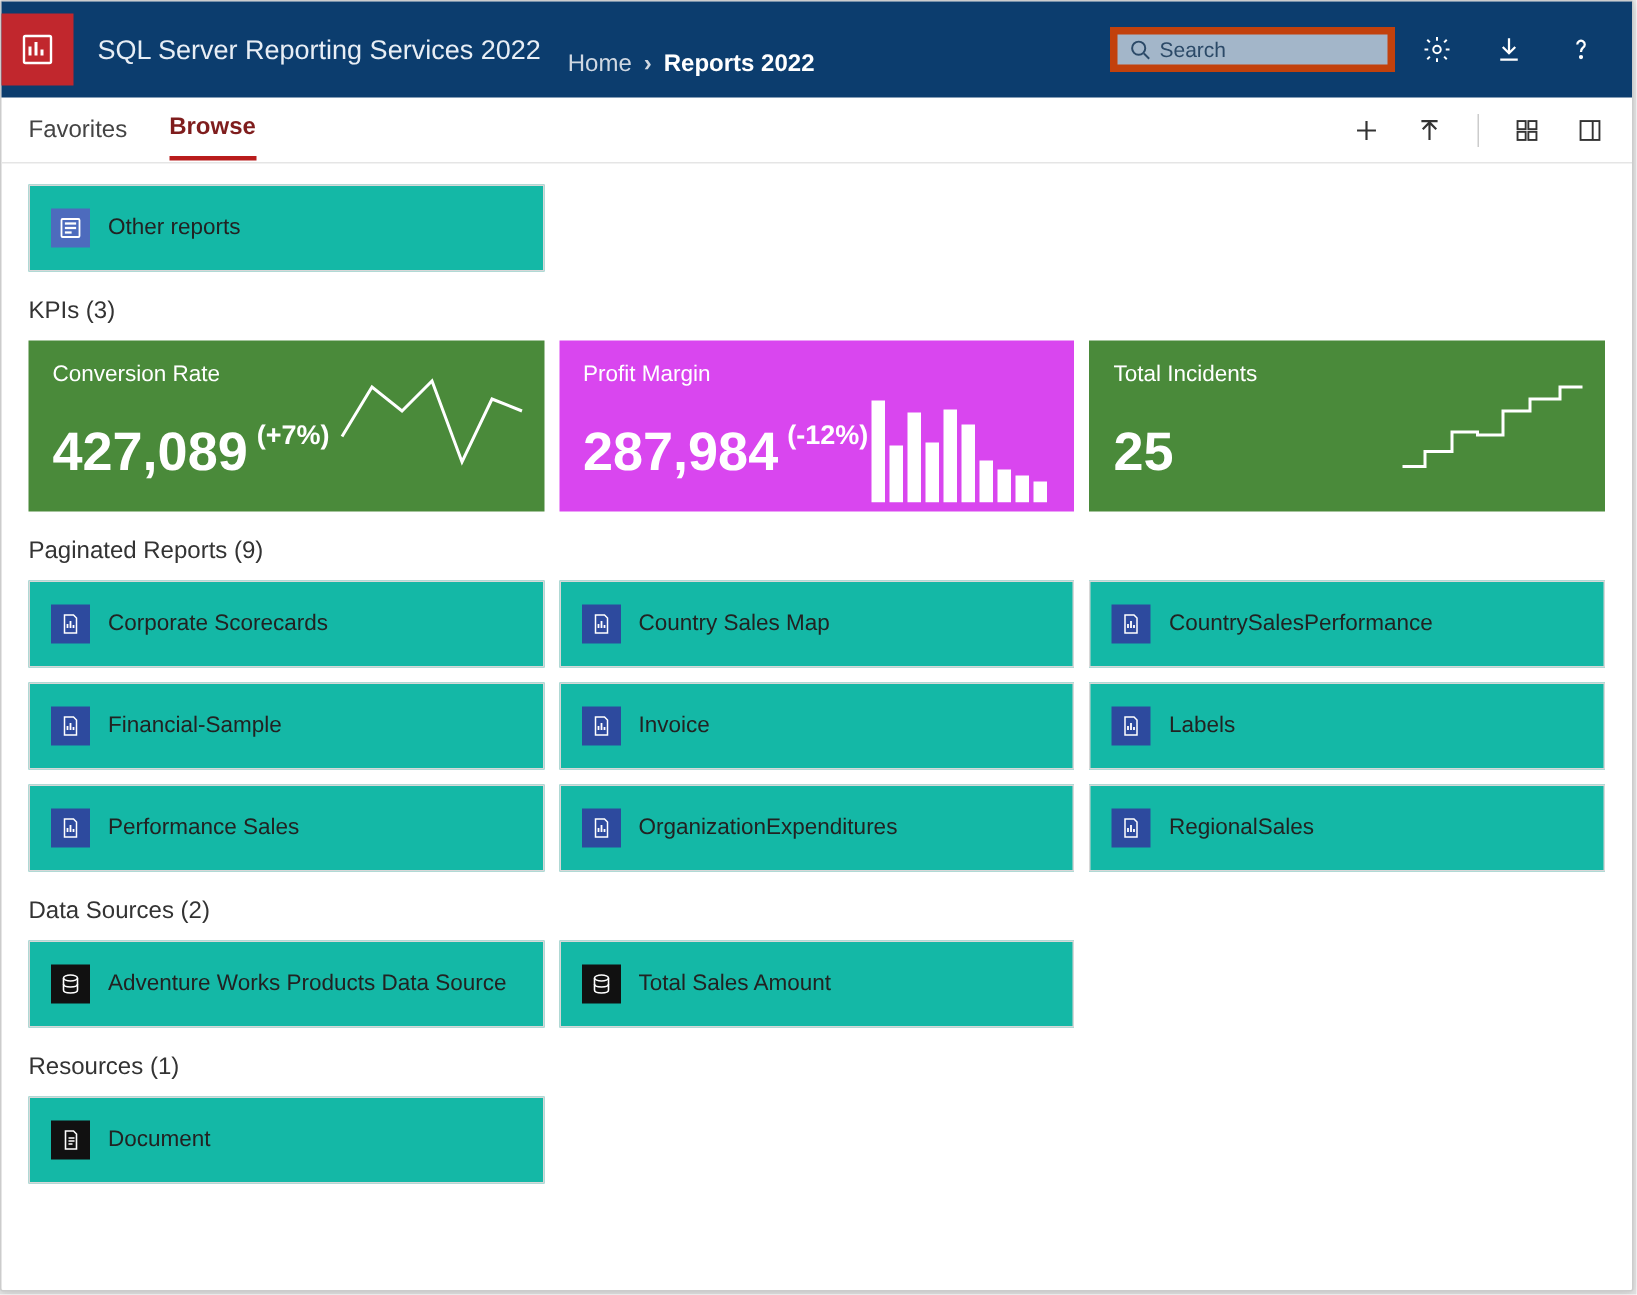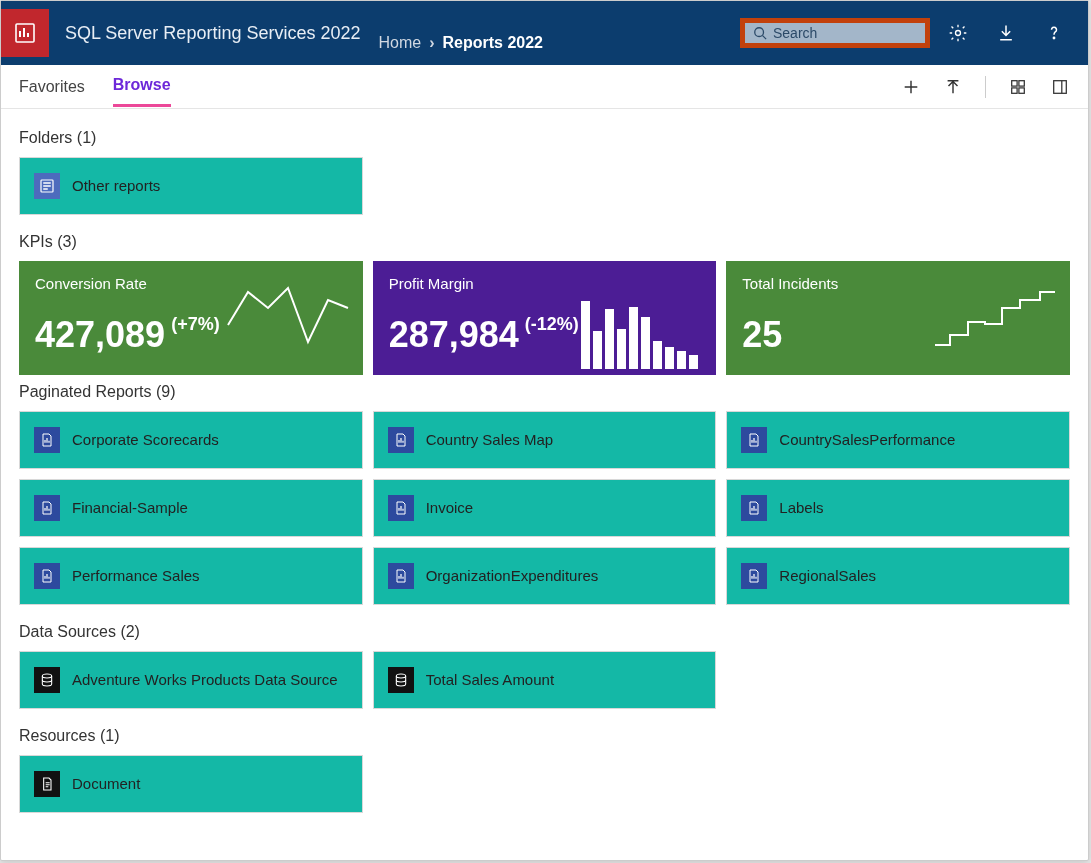--- a/index.html
+++ b/index.html
@@ -95,22 +95,22 @@
     }
     .tab {
       font-size: 16px;
       color: #444;
       padding: 10px 0;
       margin-right: 28px;
       cursor: pointer;
     }
     .tab.active {
       font-weight: 700;
-      color: #6d28d9;
-      border-bottom: 3px solid #ec4899;
+      color: #7f1d1d;
+      border-bottom: 3px solid #b91c1c;
     }
     .tab-spacer { flex: 1; }
     .toolbar-icons { display: flex; align-items: center; gap: 22px; }
     .toolbar-icon { cursor: pointer; display:flex; align-items:center; justify-content:center; width:20px; height:20px; }
     .toolbar-divider { width: 1px; height: 22px; background: #ccc; }
     
     .content {
       padding: 14px 18px;
       overflow: auto;
     }
@@ -146,32 +146,32 @@
     }
     .card-icon.folder { background: #4d6bbd; }
     .card-icon.report { background: #2d4a9e; }
     .card-icon.dark { background: #111; }
     .card-label { font-size: 15px; color: #222; line-height: 1.3; }
     
     .kpi-grid {
       display: grid;
       grid-template-columns: repeat(3, 1fr);
       gap: 10px;
-      margin-bottom: 8px;
+      margin-bottom: 18px;
     }
     .kpi {
       height: 114px;
       color: #fff;
       padding: 14px 16px;
       position: relative;
       cursor: pointer;
       overflow: hidden;
     }
     .kpi.green { background: #4a8a3a; }
-    .kpi.red { background: #4c1d95; }
+    .kpi.red { background: #d946ef; }
     .kpi-title { font-size: 15px; }
     .kpi-value {
       font-size: 36px;
       font-weight: 700;
       margin-top: 22px;
       display: flex;
       align-items: flex-start;
     }
     .kpi-delta { font-size: 18px; margin-left: 6px; font-weight: 600; }
     .kpi-chart {
@@ -258,21 +258,20 @@
         <svg viewBox="0 0 20 20" width="18" height="18" stroke="#333" stroke-width="1.4" fill="none">
             <rect x="3" y="3" width="14" height="14"></rect>
             <path d="M12 3v14"></path>
           </svg>
       </div>
     </div>
   </div>
 
   <div class="content">
 
-    <div class="section-title">Folders (1)</div>
     <div class="grid">
       <div class="card">
         <div class="card-icon folder">
           <svg viewBox="0 0 24 24" width="18" height="18" fill="#fff">
               <rect x="4" y="4" width="16" height="16" rx="1" fill="none" stroke="#fff" stroke-width="1.6"></rect>
               <rect x="7" y="7" width="10" height="2"></rect>
               <rect x="7" y="11" width="10" height="2"></rect>
               <rect x="7" y="15" width="6" height="2"></rect>
             </svg>
         </div>

